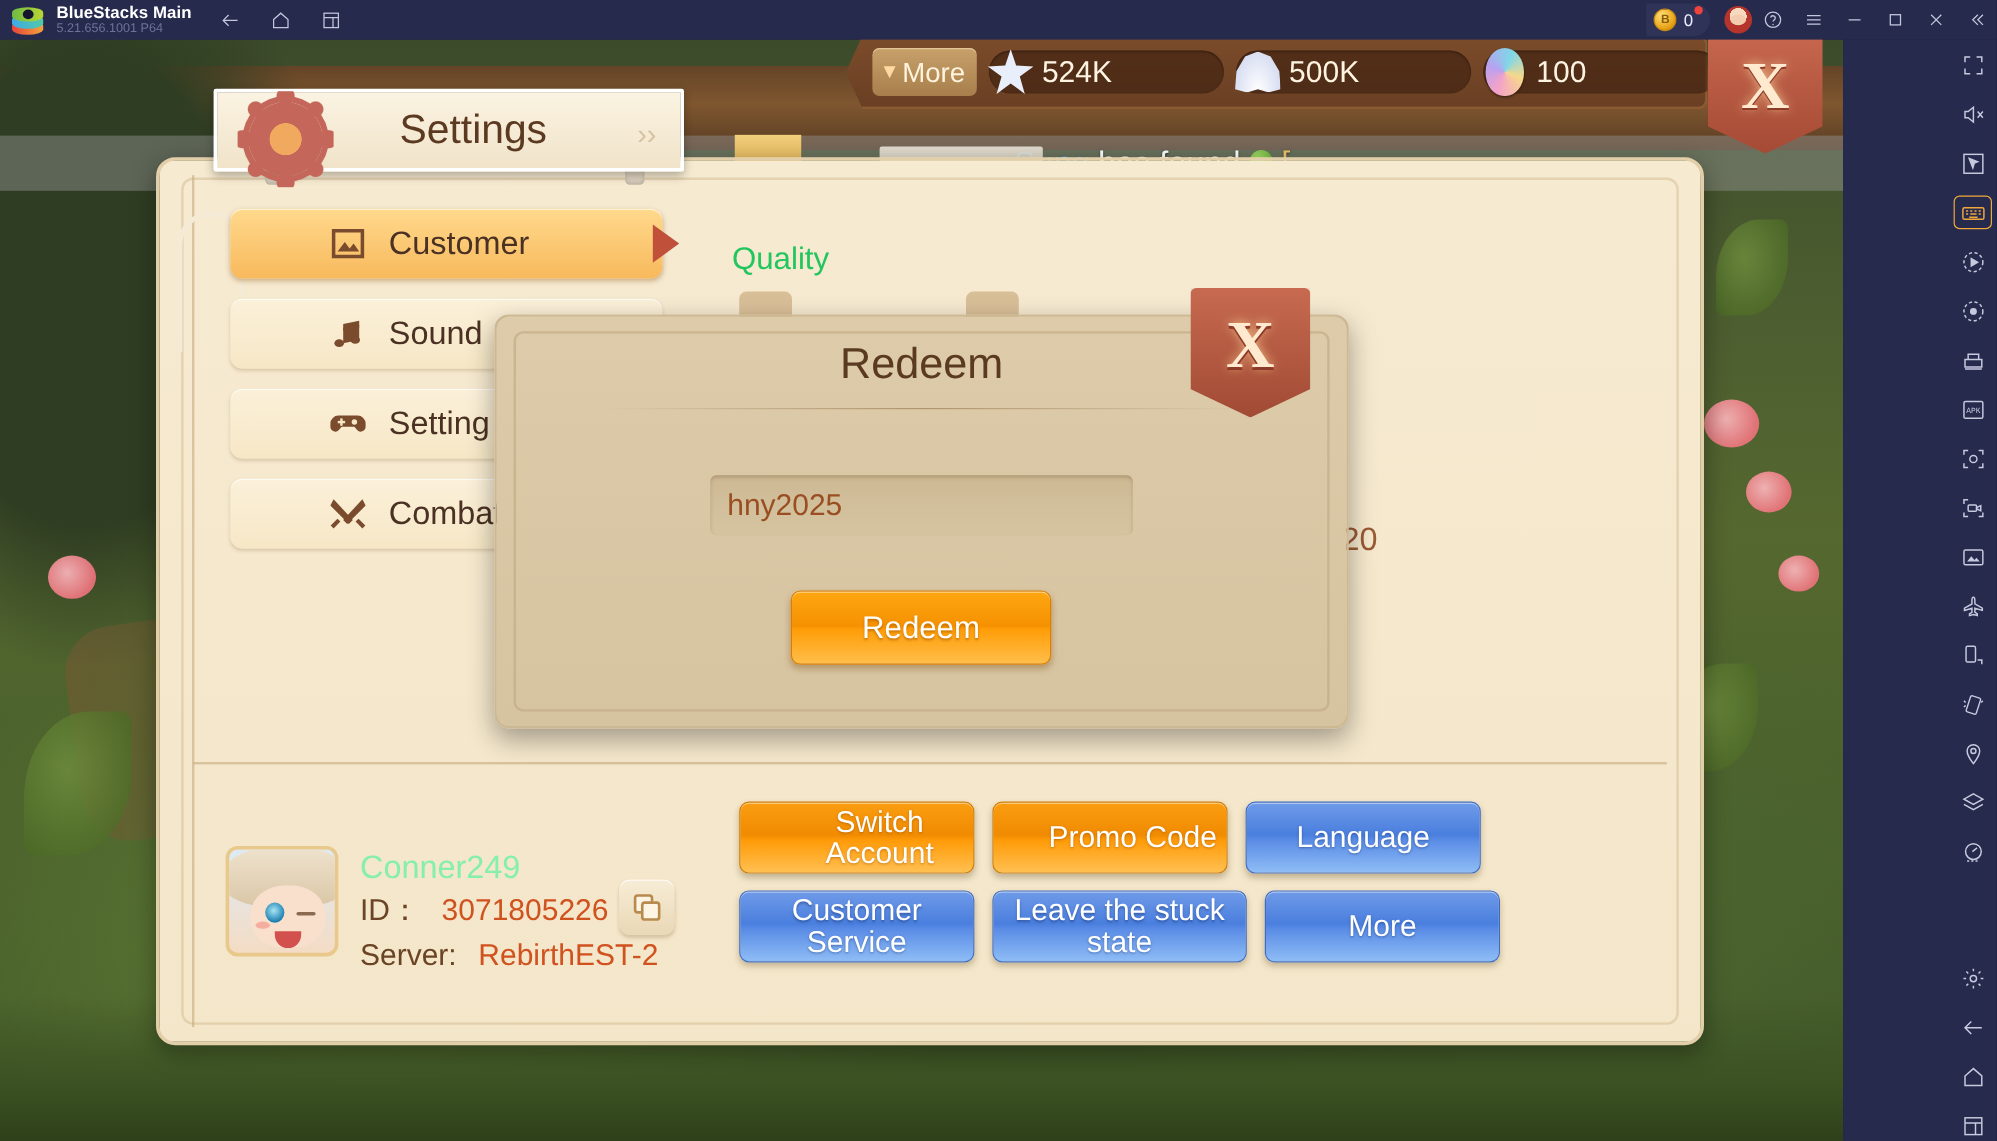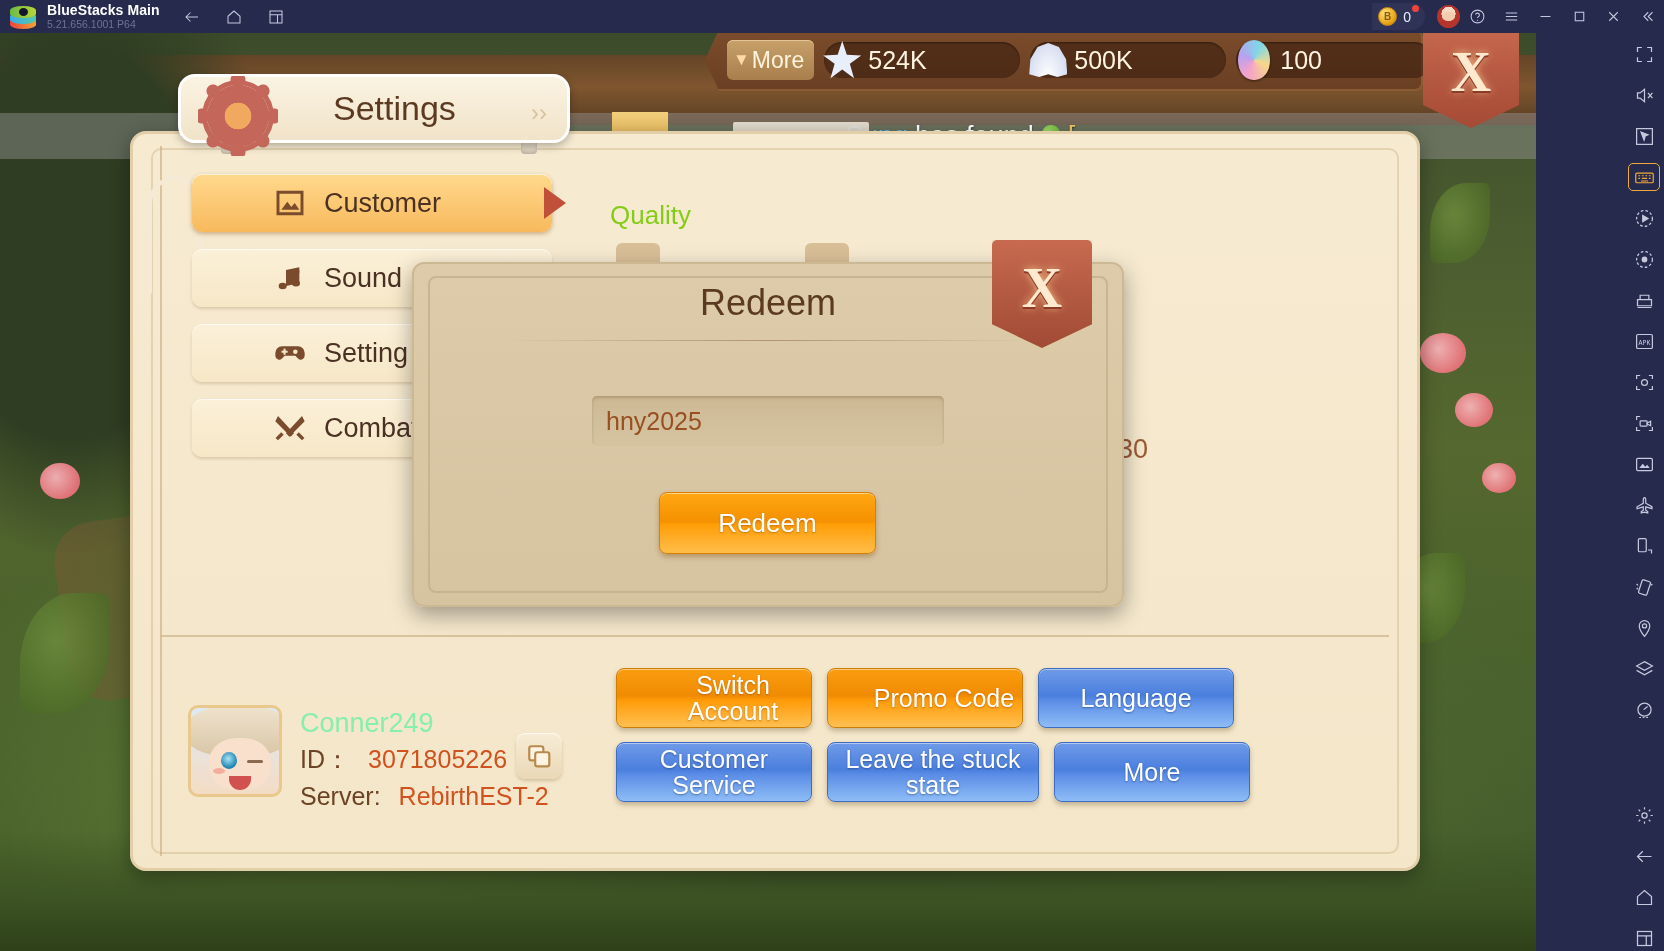--- a/index.html
+++ b/index.html
@@ -137,21 +137,21 @@
   .crown { position:absolute; left:612px; top:112px; width:56px;height:40px; z-index:15;
     background: linear-gradient(180deg,#f3cf7c,#dba948);
     clip-path: polygon(0 0, 100% 0, 100% 100%, 50% 72%, 0 100%); }
   .note-paper { position:absolute; left:733px; top:122px; width:136px;height:26px; z-index:15;
     background: linear-gradient(180deg,#efe8dc,#ded4c2); border-radius:2px; opacity:.9;}
 
   
   .settings-tab {
     position:absolute; left:178px; top:74px; width: 392px; height: 69px; z-index: 25;
     background: linear-gradient(180deg,#fbf3e2,#f0e3c9);
-    border: 3px solid #ffffff; border-radius: 17px;
+    border: 3px solid #ffffff; border-radius: 2px;
     box-shadow: 0 3px 8px rgba(0,0,0,.28);
     display:flex; align-items:center;
   }
   .settings-tab .gear {
     position:absolute; left: 26px; top: 8px; width: 62px; height: 62px; border-radius: 50%;
     background: radial-gradient(circle at 50% 50%, #f0a95f 0 30%, #c4675a 31% 100%);
     box-shadow: 0 0 0 5px #c4675a, 0 2px 5px rgba(0,0,0,.3);
   }
   .settings-tab .gear:before{
     content:""; position:absolute; left:-9px; top:-9px; width:80px;height:80px;
@@ -207,21 +207,21 @@
   }
   .navitem .ni-ico { position:absolute; left: 78px; width: 40px; height: 36px; color:#7a4b2c; display:flex;align-items:center;justify-content:center;}
   .navitem .ni-label { margin-left: 72px; }
   .navitem.active .ni-arrow {
     position:absolute; right: -14px; top: 13px; width: 0; height: 0;
     border-left: 22px solid #c0503a; border-top: 16px solid transparent; border-bottom: 16px solid transparent;
   }
   .ni-svg { width: 36px; height: 32px; fill: #7a4b2c; }
 
   
-  .quality-label { position:absolute; left: 610px; top: 200px; font-size: 26px; color:#84cc16; z-index: 20;}
+  .quality-label { position:absolute; left: 610px; top: 200px; font-size: 26px; color:#22c55e; z-index: 20;}
   .qtab { position:absolute; top: 243px; width: 44px; height: 26px; background:#d9bf98; border-radius: 6px 6px 0 0; z-index:19;}
   .checkrow { position:absolute; left: 1180px; top: 238px; display:flex; align-items:center; gap: 18px; z-index:20;}
   .check-box { width: 50px; height: 50px; background: linear-gradient(180deg,#f3e6cb,#e3d2b0); border-radius: 6px;
     box-shadow: inset 0 2px 3px rgba(0,0,0,.15); position: relative; }
   .check-mark { position:absolute; left: 3px; top: -12px; width: 54px; height: 54px; }
   .ultimate-label { font-size: 27px; color:#4a3123; }
   .stray-20 { position:absolute; left: 1118px; top: 434px; font-size: 27px; color:#9a5a34; z-index:19; }
 
   
   .modal {
@@ -435,21 +435,21 @@
           </svg>
       </span>
       <span class="ni-label">Combat</span>
     </div>
   </div>
 
   <div class="quality-label">Quality</div>
   <div class="qtab" style="left:616px;"></div>
   <div class="qtab" style="left:805px;"></div>
   <div class="qtab" style="left:995px;background:#b8644b;"></div>
-  <div class="stray-20">30</div>
+  <div class="stray-20">20</div>
 
   <div class="modal">
     <div class="modal-inner"></div>
     <div class="modal-title">Redeem</div>
     <div class="modal-rule"></div>
     <div class="modal-input" title="Please enter the redeem code">hny2025</div>
     <div class="modal-btn">Redeem</div>
   </div>
   <div class="modal-close">
     <span class="x">X</span>

